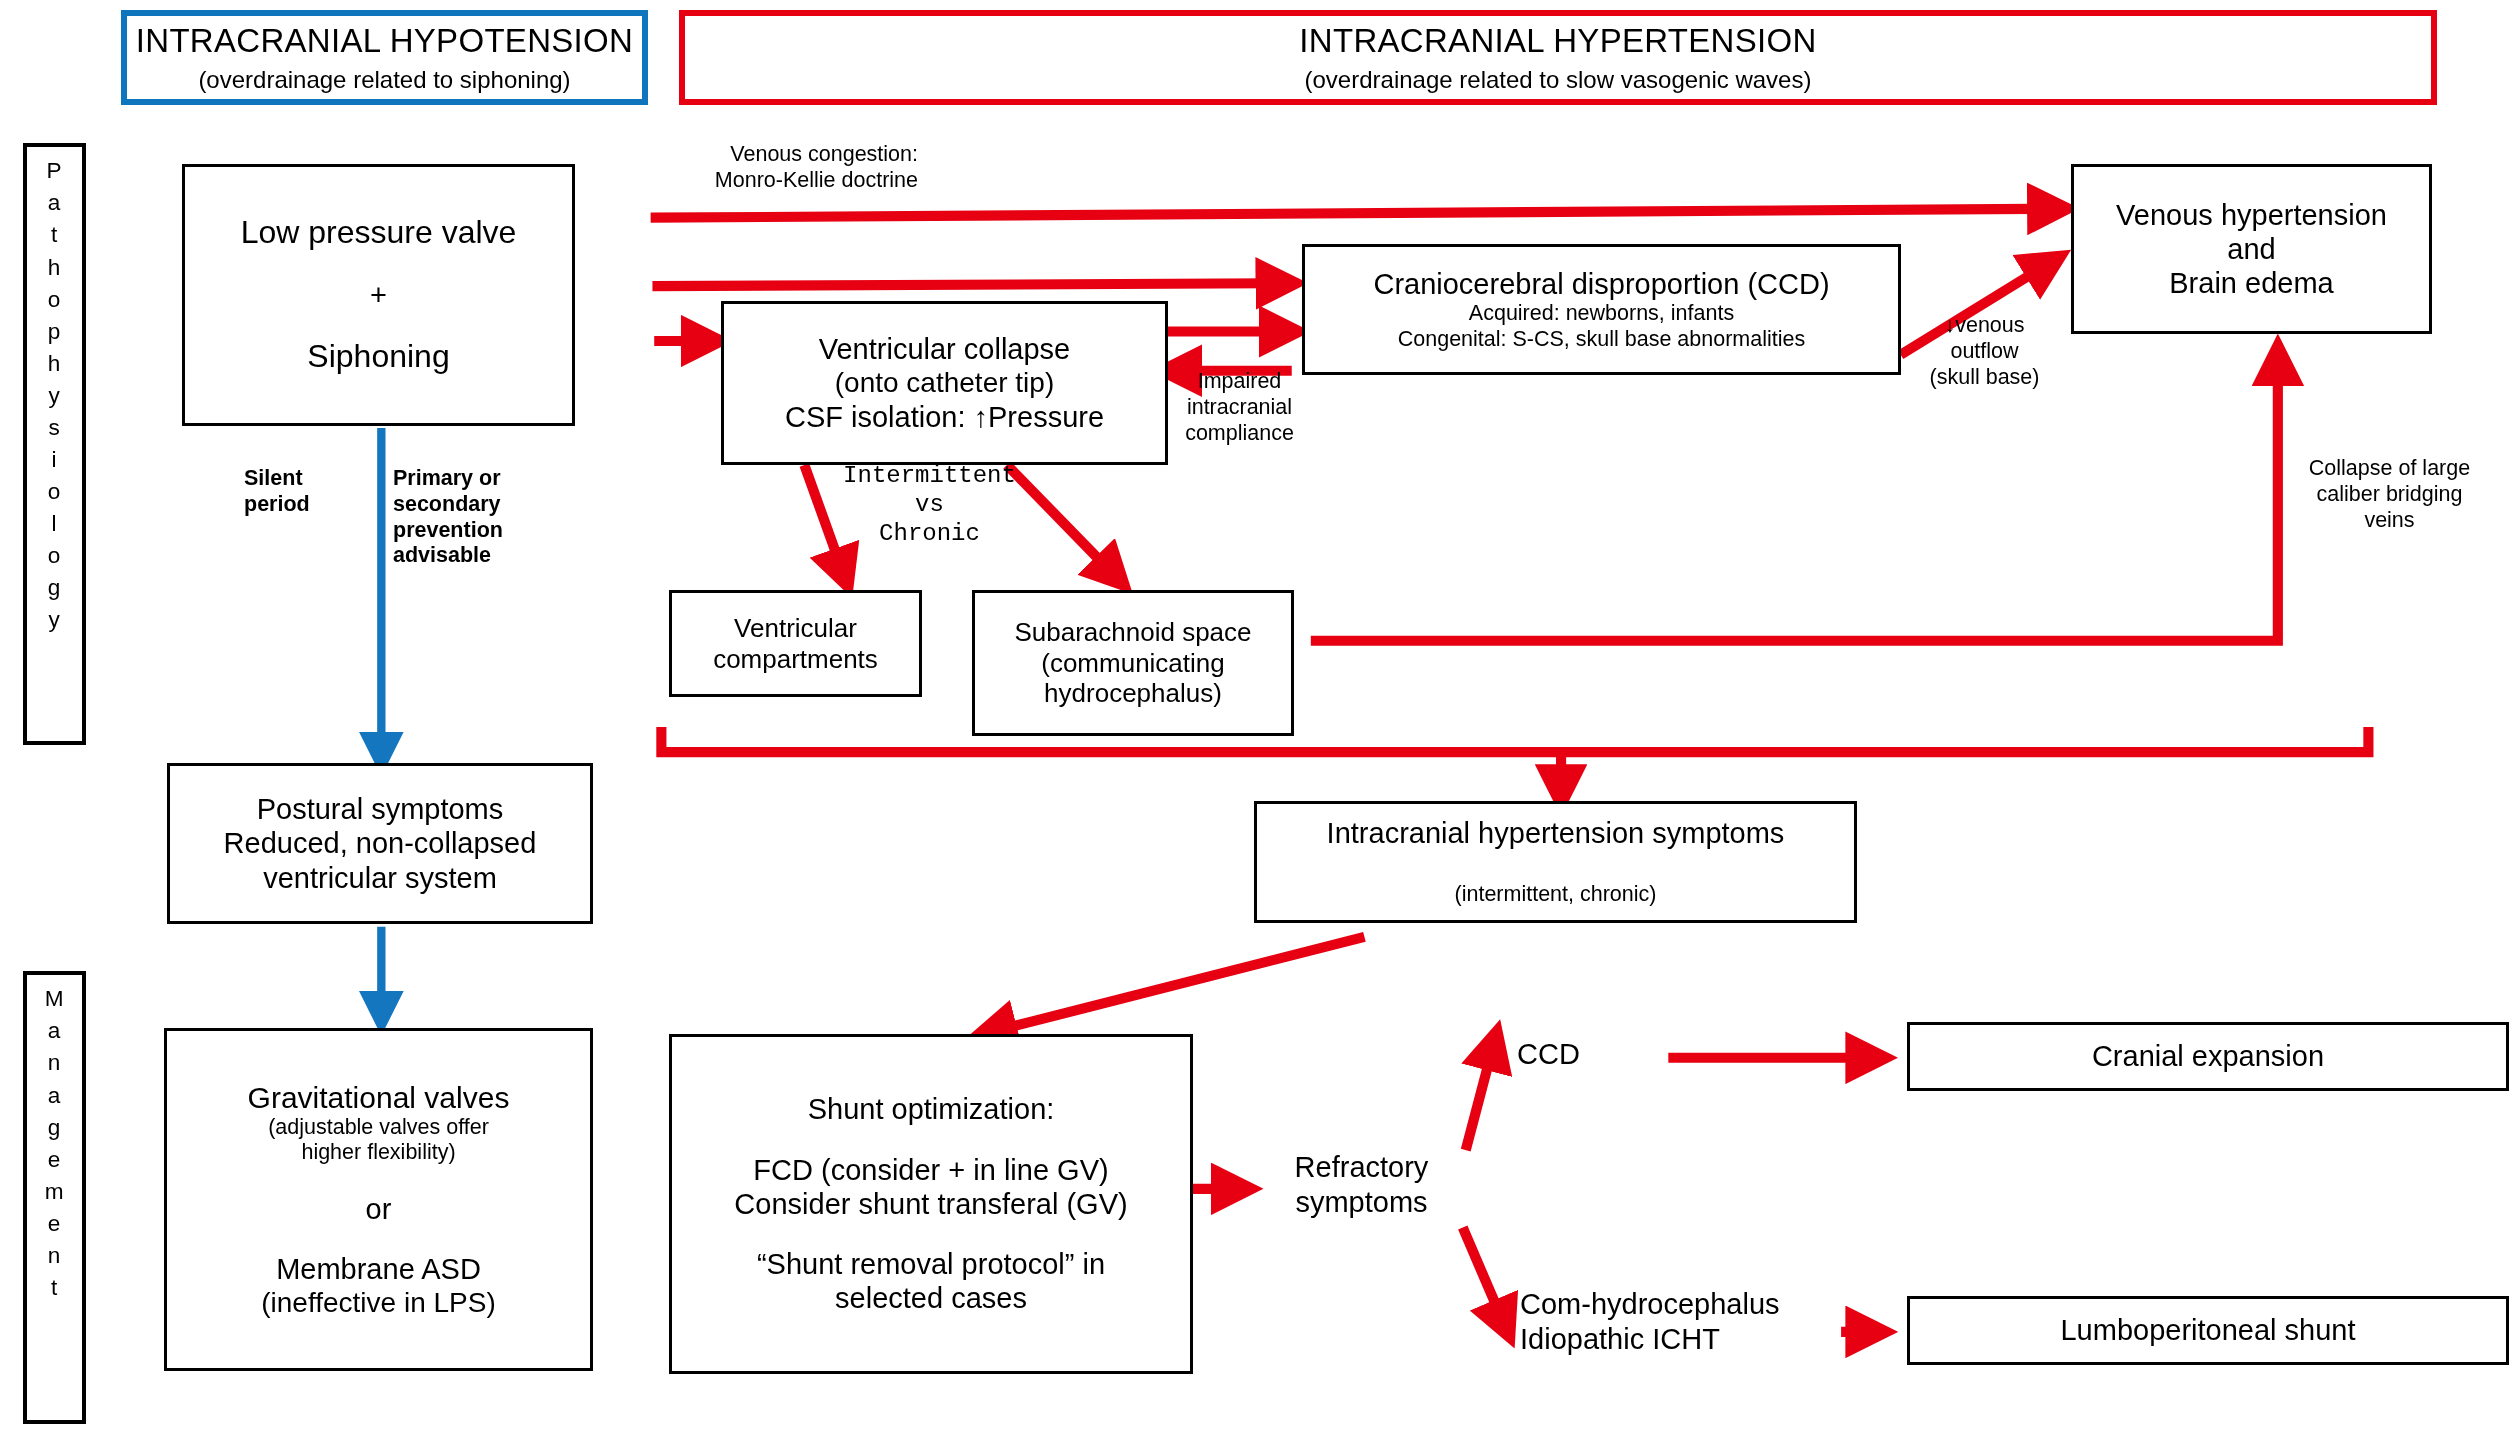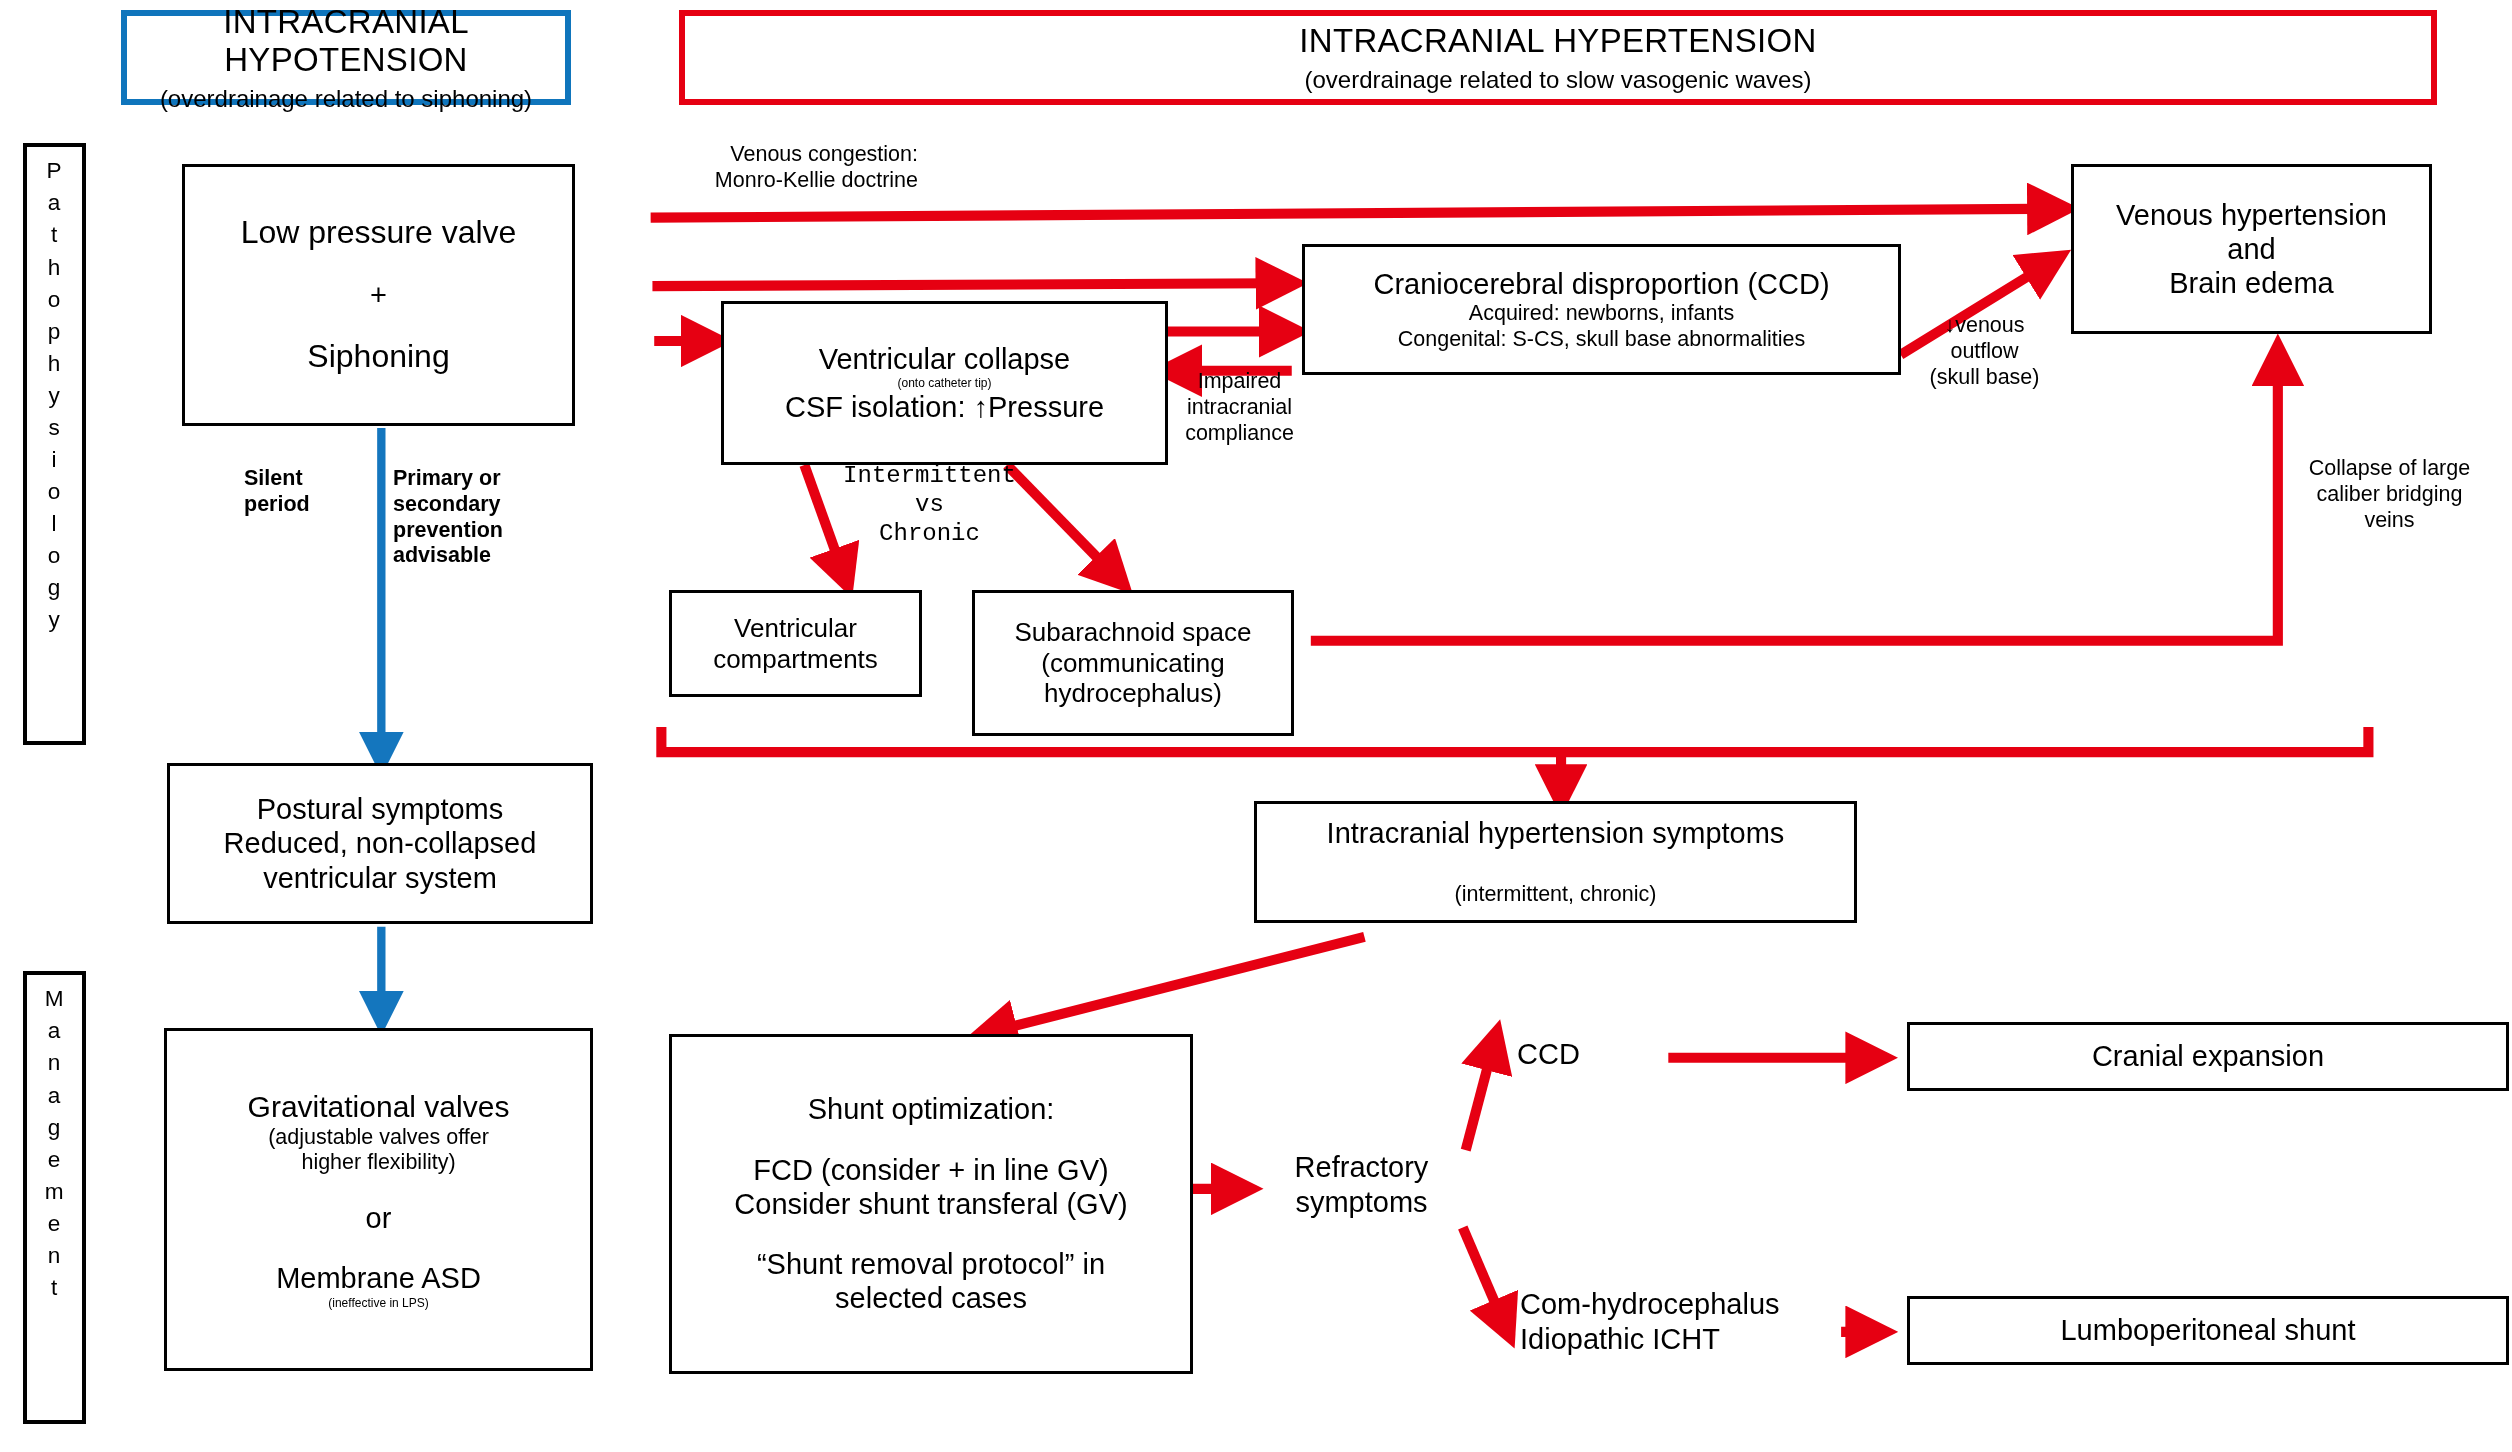--- a/index.html
+++ b/index.html
@@ -19,31 +19,31 @@
            padding-top:8.3px;}
   .railbox span{font-size:22.6px;line-height:1.42;display:block;}
 
   .lbl{position:absolute;text-align:center;line-height:1.2;}
 
   svg.layer{position:absolute;left:0;top:0;width:2512px;height:1453px;overflow:visible;}
   .rl{stroke:#E60012;stroke-width:17;fill:none;}
   .bl{stroke:#1476BE;stroke-width:14;fill:none;}
 
   .f54{font-size:32px;} .f48{font-size:29px;} .f44{font-size:26px;}
-  .f40{font-size:24px;} .f36{font-size:21.5px;} .f34{font-size:12px;}
+  .f40{font-size:24px;} .f36{font-size:21.5px;} .f34{font-size:28px;}
   .bold{font-weight:bold;}
   .ln{display:block;}
   .gap{height:26px;}
 </style>
 </head>
 <body>
 
 <div id="stage">
 
-  <div class="hdr" style="left:121px;top:10px;width:450px;height:95px;border:6.6px solid #0F75BC;">
+  <div class="hdr" style="left:121px;top:10px;width:527px;height:95px;border:6.6px solid #0F75BC;">
     <div class="t1">INTRACRANIAL HYPOTENSION</div>
     <div class="t2">(overdrainage related to siphoning)</div>
   </div>
 
   <div class="hdr" style="left:679px;top:10px;width:1758px;height:95px;border:6.6px solid #E60012;">
     <div class="t1">INTRACRANIAL HYPERTENSION</div>
     <div class="t2">(overdrainage related to slow vasogenic waves)</div>
   </div>
 
   <div class="railbox" style="left:22.6px;top:143px;width:63px;height:602px;">

